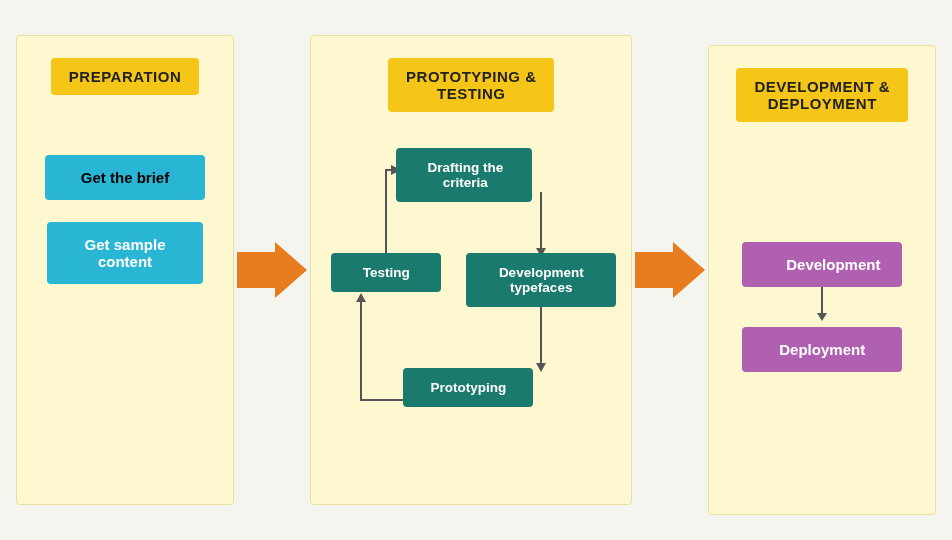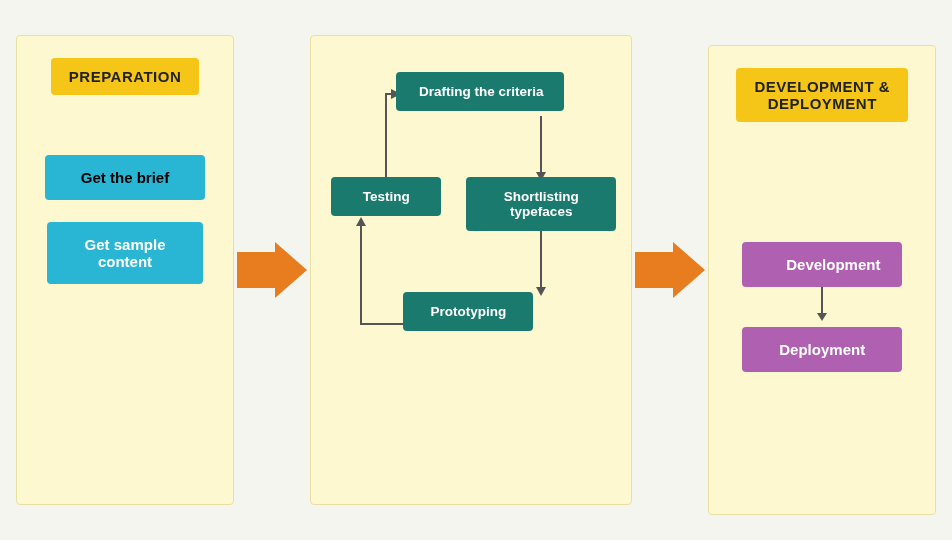--- a/index.html
+++ b/index.html
@@ -112,21 +112,21 @@
       background: #1a7a6e;
       color: white;
       border-radius: 4px;
       padding: 12px 10px;
       font-size: 13.5px;
       font-weight: 600;
       text-align: center;
       position: absolute;
     }
     .box-draft {
-      width: 168px;
+      width: 136px;
       left: 75px;
       top: 0;
       padding-left: 12px;
     }
     .box-testing {
       width: 110px;
       left: 10px;
       top: 105px;
     }
     .box-shortlist {
@@ -211,40 +211,42 @@
   </div>
 
   <div class="arrow-container">
     <div class="big-arrow">
       <div class="big-arrow-body"></div>
       <div class="big-arrow-head"></div>
     </div>
   </div>
 
   <div class="panel panel-middle">
+    <div class="panel-title" style="white-space:pre-line;">PROTOTYPING &amp;
+TESTING</div>
     <div class="flow-area">
 
       <svg class="flow-svg">
 
         <line x1="220" y1="44" x2="220" y2="105" stroke="#555" stroke-width="2"></line>
         <polygon points="215,100 225,100 220,109" fill="#555"></polygon>
 
         <line x1="220" y1="149" x2="220" y2="220" stroke="#555" stroke-width="2"></line>
         <polygon points="215,215 225,215 220,224" fill="#555"></polygon>
 
         <polyline points="150,252 40,252 40,149" stroke="#555" stroke-width="2" fill="none"></polyline>
         <polygon points="35,154 45,154 40,145" fill="#555"></polygon>
 
         <polyline points="65,105 65,22 75,22" stroke="#555" stroke-width="2" fill="none"></polyline>
         <polygon points="70,27 80,22 70,17" fill="#555"></polygon>
       </svg>
 
       <div class="flow-box box-draft">Drafting the criteria</div>
       <div class="flow-box box-testing">Testing</div>
-      <div class="flow-box box-shortlist">Shortlisting typefaces</div>
+      <div class="flow-box box-shortlist">Development typefaces</div>
       <div class="flow-box box-proto">Prototyping</div>
     </div>
   </div>
 
   <div class="arrow-container">
     <div class="big-arrow">
       <div class="big-arrow-body"></div>
       <div class="big-arrow-head"></div>
     </div>
   </div>

